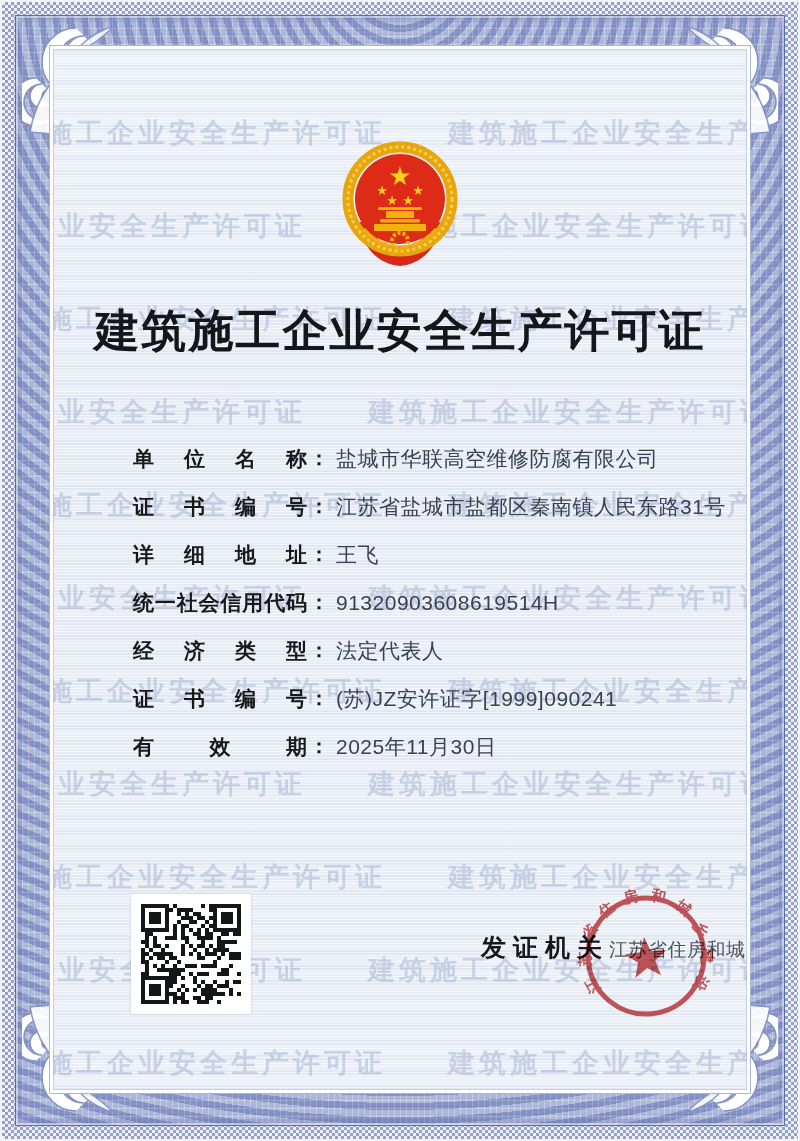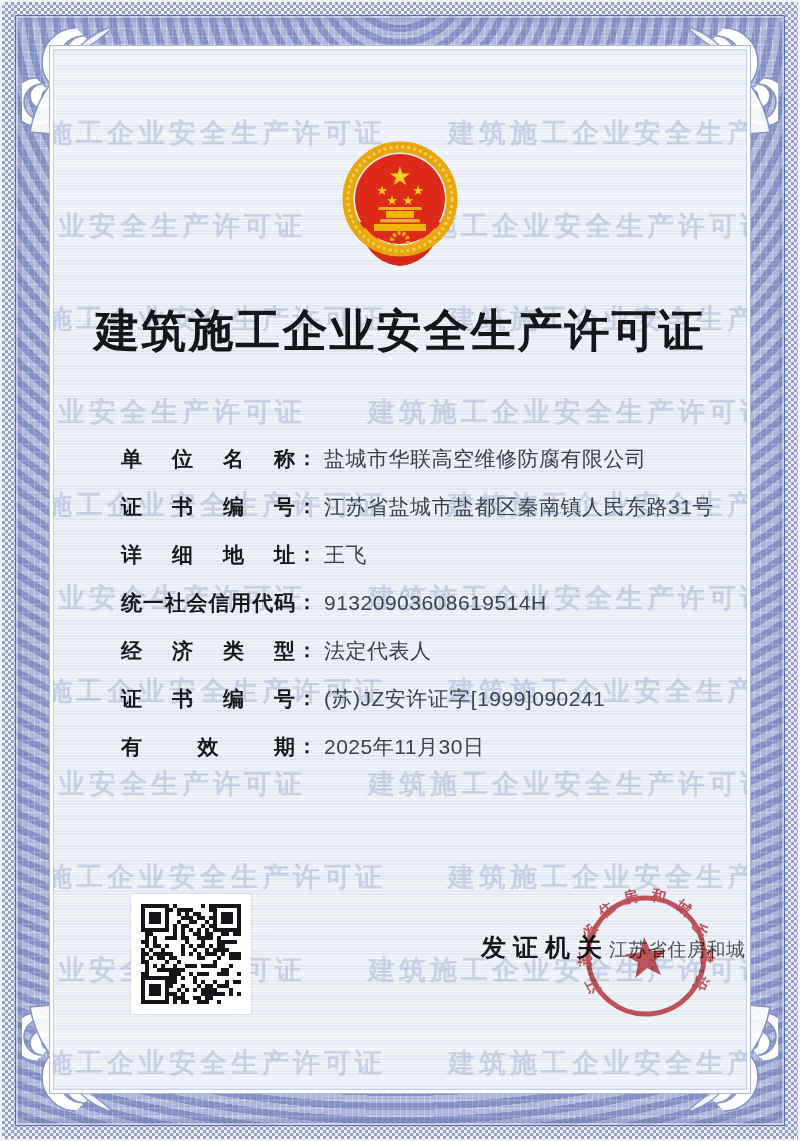--- a/index.html
+++ b/index.html
@@ -47,21 +47,21 @@
 
   
   .emblem{position:absolute;left:50%;top:88px;transform:translateX(-50%);}
 
   
   .title{position:absolute;left:0;right:0;top:252px;margin:0;text-align:center;
     font-size:45px;font-weight:bold;letter-spacing:2px;color:#15161a;}
 
   
   .fields{position:absolute;left:68px;top:394px;width:600px;}
-  .field-row{height:29px;margin-bottom:19px;line-height:29px;white-space:nowrap;}
+  .field-row{height:29px;margin-bottom:19px;line-height:29px;white-space:nowrap;margin-left:12px;}
   .flabel{display:inline-block;width:174px;text-align:justify;text-align-last:justify;
     font-size:21px;font-weight:bold;color:#17181c;vertical-align:middle;}
   .colon{font-size:20px;font-weight:bold;color:#17181c;margin:0 7px 0 2px;vertical-align:middle;}
   .fvalue{font-size:21px;color:#394050;vertical-align:middle;letter-spacing:.5px;}
 
   
   .qr{position:absolute;left:78px;top:845px;width:120px;height:120px;background:#fff;
     padding:10px;box-shadow:0 0 2px rgba(120,130,160,.4);}
   .qr svg{display:block;width:100px;height:100px;fill:#14161a;}
 

